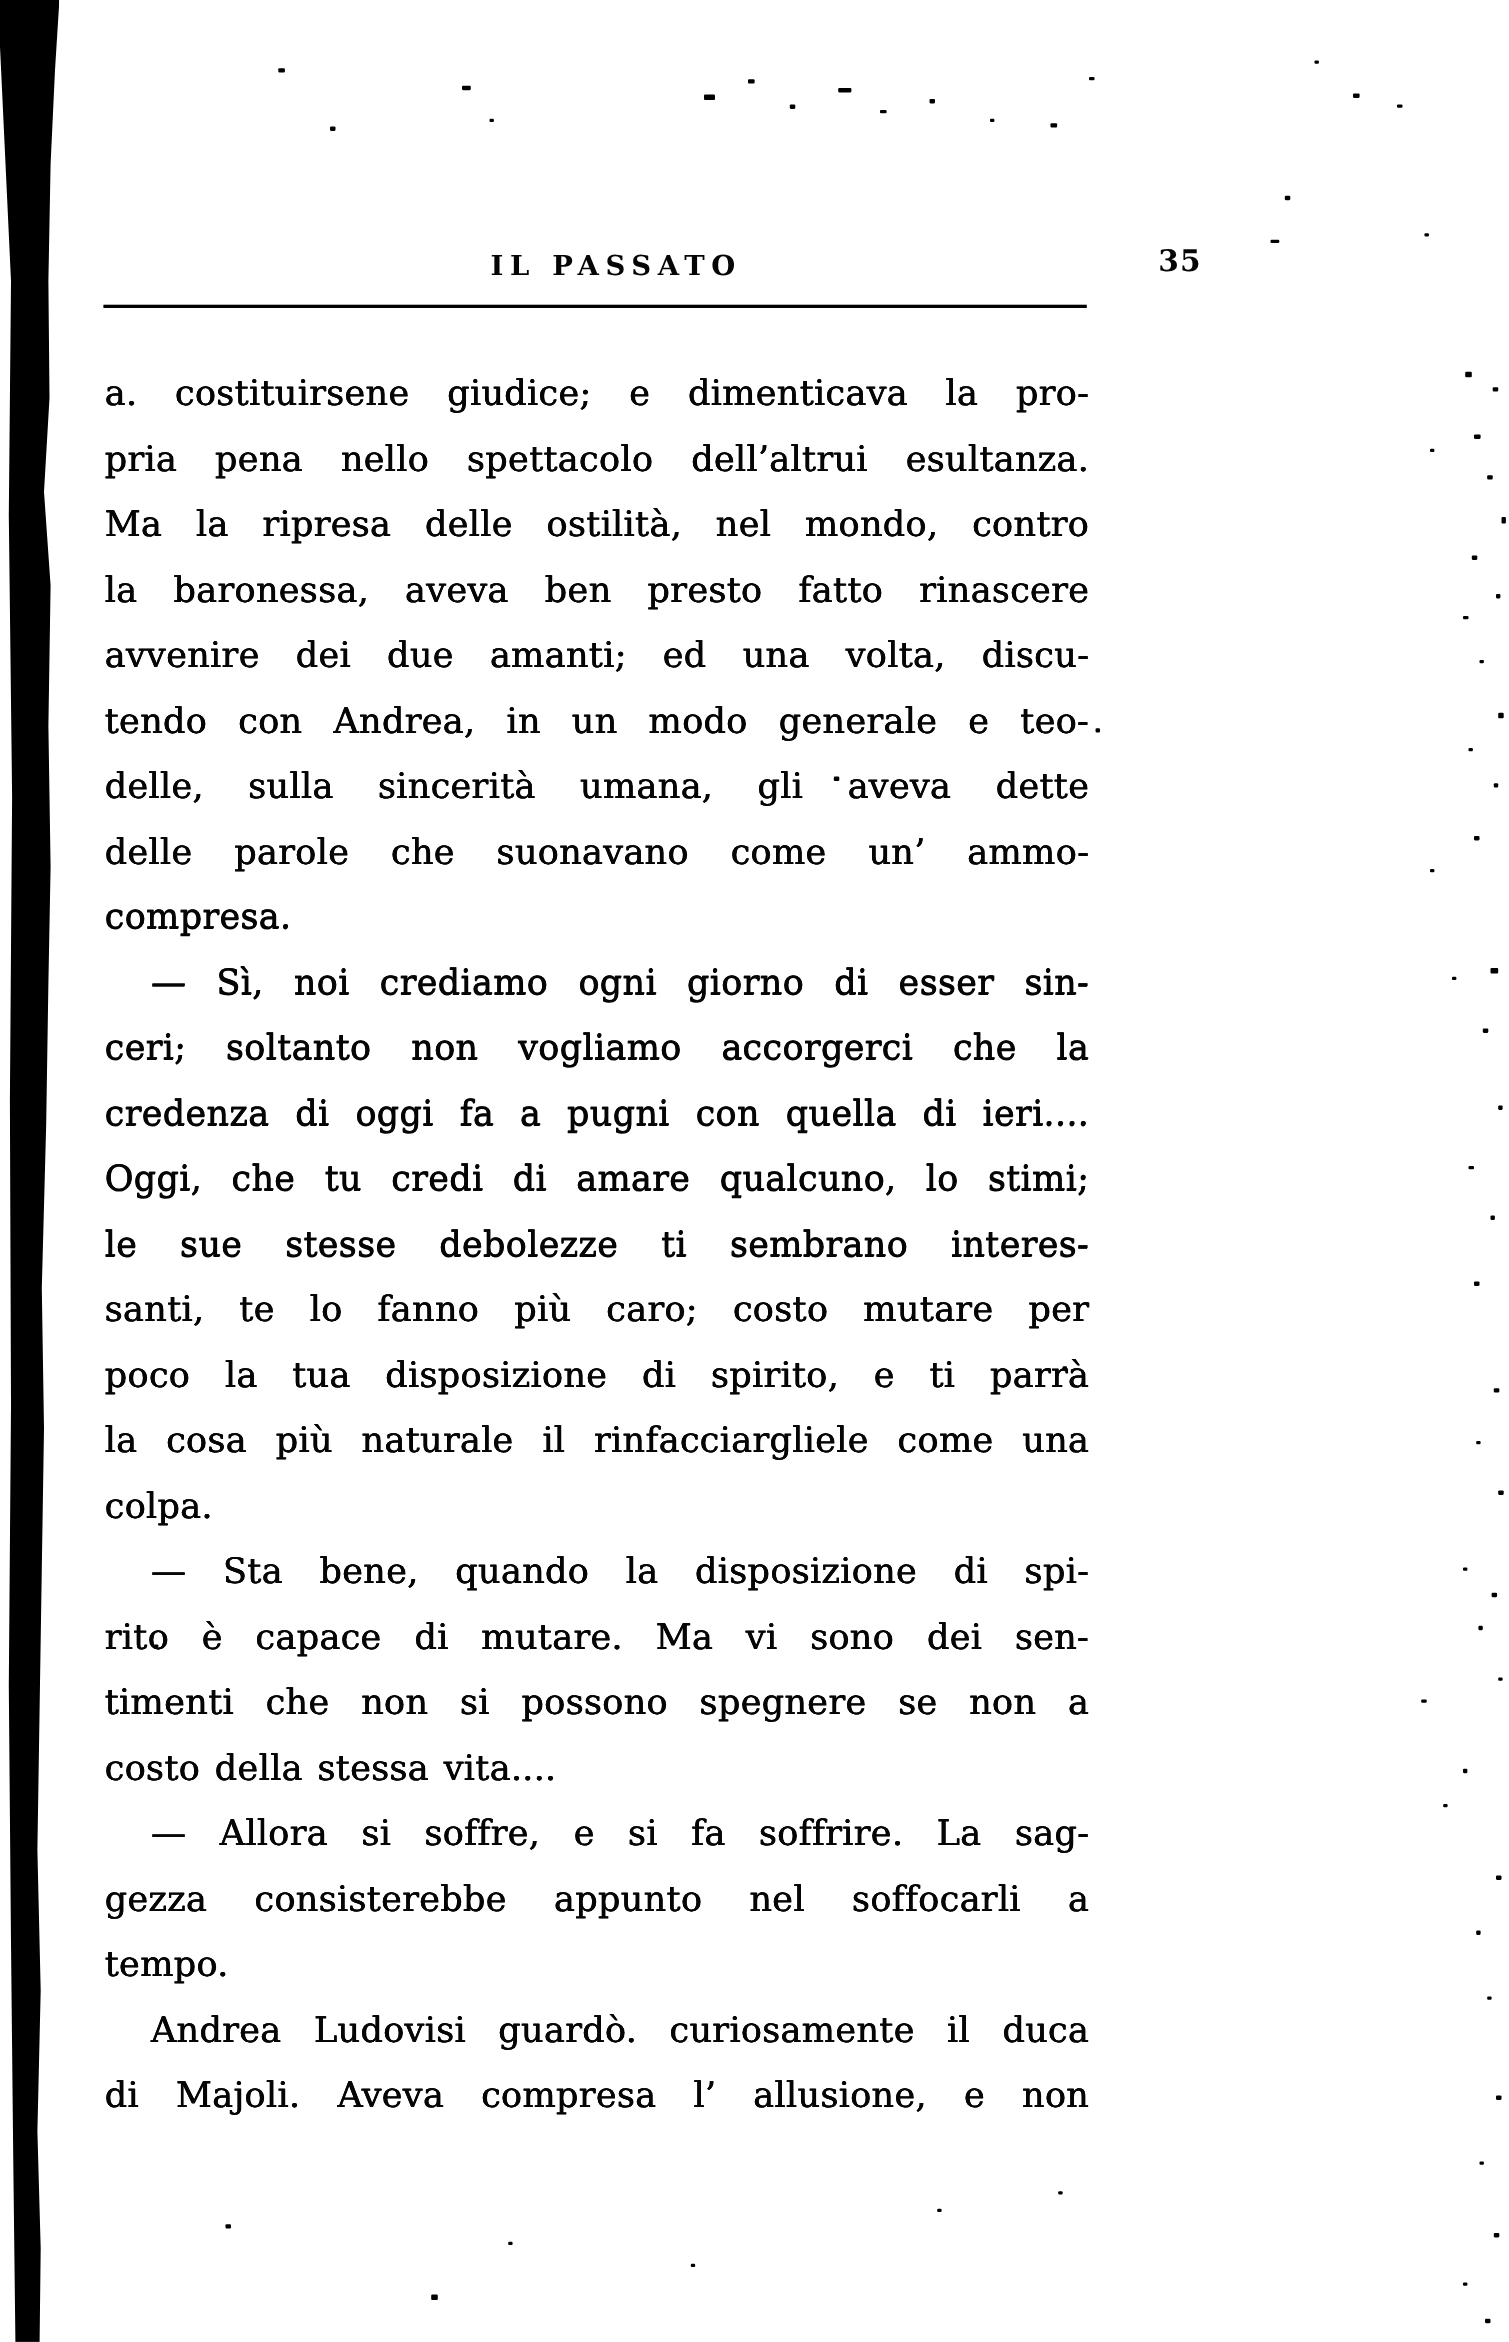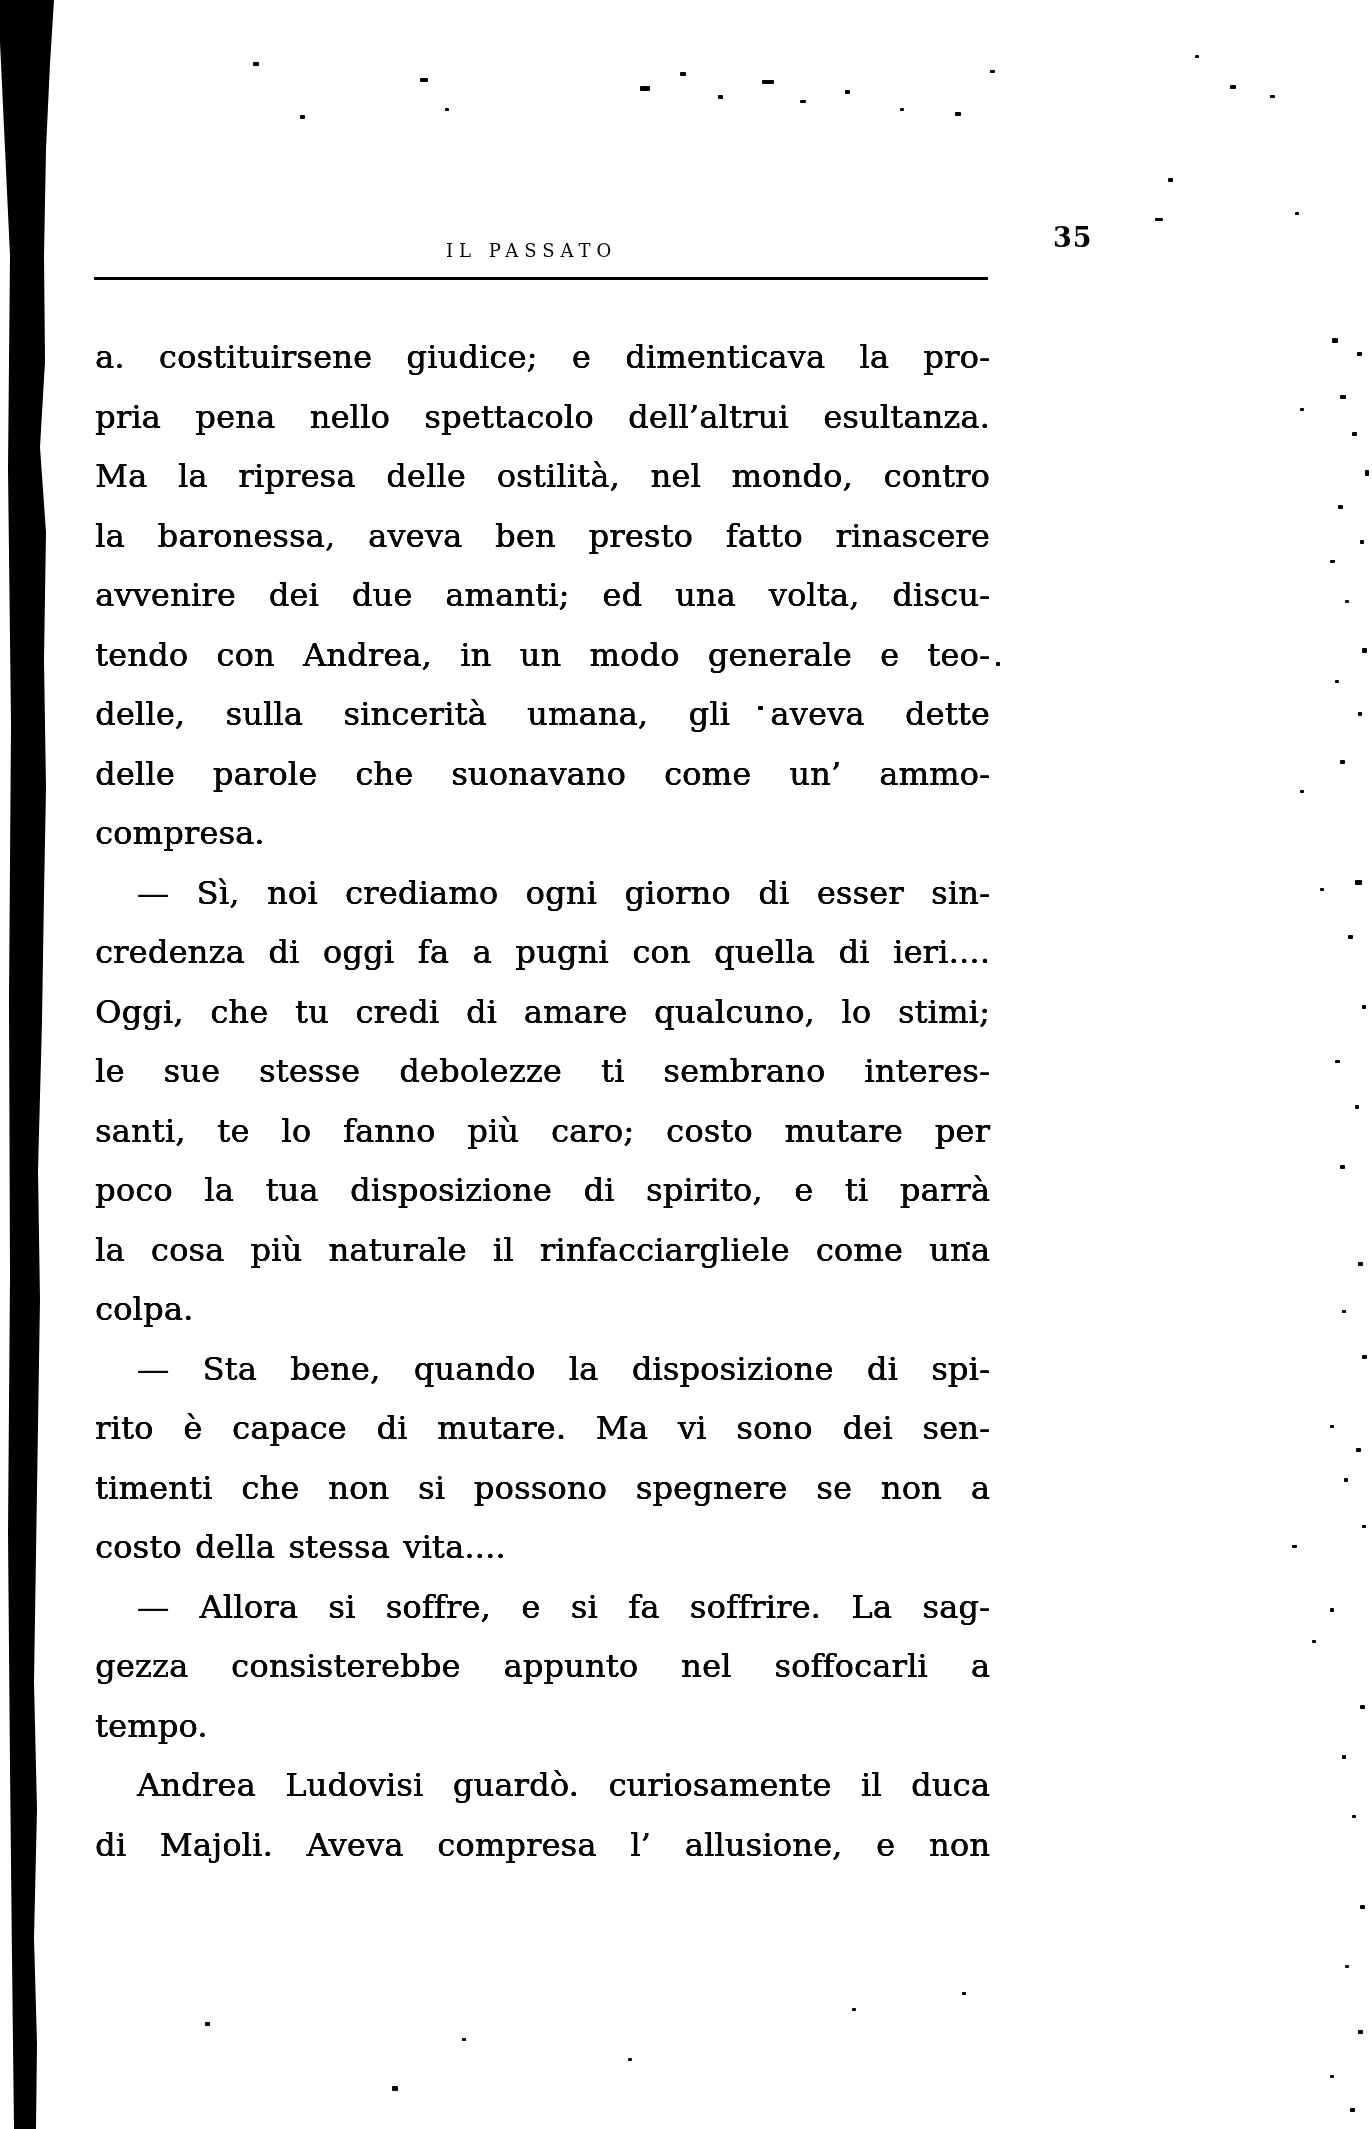--- a/index.html
+++ b/index.html
@@ -11,21 +11,21 @@
   
   .binding{
     position:absolute;left:0;top:0;width:54px;height:2129px;background:#000;
     clip-path:polygon(0 0,54px 0,50px 3%,46px 7%,44px 12%,45px 17%,40px 21%,46px 25%,
       44px 31%,46px 37%,44px 42%,42px 48%,38px 55%,40px 61%,38px 67%,36px 73%,
       34px 79%,37px 85%,34px 91%,37px 96%,36px 100%,14px 100%,12px 92%,10px 83%,
       8px 72%,10px 60%,9px 47%,11px 34%,8px 22%,10px 12%,4px 6%,0 2%);
   }
   .header-title{
     position:absolute;left:446px;top:227px;
-    font-size:18px;font-weight:normal;letter-spacing:6px;white-space:nowrap;margin-top:13px;
+    font-size:25px;font-weight:bold;letter-spacing:6px;white-space:nowrap;
   }
   .page-number{
     position:absolute;left:1053px;top:222px;
     font-size:27px;font-weight:bold;letter-spacing:1px;
   }
   .rule{
     position:absolute;left:94px;top:277px;width:894px;height:3px;background:#000;
   }
   .text-block{
     position:absolute;left:95px;top:328px;width:895px;
@@ -53,20 +53,21 @@
     <div class="line">a. costituirsene giudice; e dimenticava la pro-</div>
     <div class="line">pria pena nello spettacolo dell’altrui esultanza.</div>
     <div class="line">Ma la ripresa delle ostilità, nel mondo, contro</div>
     <div class="line">la baronessa, aveva ben presto fatto rinascere</div>
     <div class="line">avvenire dei due amanti; ed una volta, discu-</div>
     <div class="line">tendo con Andrea, in un modo generale e teo-</div>
     <div class="line">delle, sulla sincerità umana, gli aveva dette</div>
     <div class="line">delle parole che suonavano come un’ ammo-</div>
     <div class="line end">compresa.</div>
     <div class="line indent">— Sì, noi crediamo ogni giorno di esser sin-</div>
+    <div class="line">ceri; soltanto non vogliamo accorgerci che la</div>
     <div class="line">credenza di oggi fa a pugni con quella di ieri....</div>
     <div class="line">Oggi, che tu credi di amare qualcuno, lo stimi;</div>
     <div class="line">le sue stesse debolezze ti sembrano interes-</div>
     <div class="line">santi, te lo fanno più caro; costo mutare per</div>
     <div class="line">poco la tua disposizione di spirito, e ti parrà</div>
     <div class="line">la cosa più naturale il rinfacciargliele come una</div>
     <div class="line end">colpa.</div>
     <div class="line indent">— Sta bene, quando la disposizione di spi-</div>
     <div class="line">rito è capace di mutare. Ma vi sono dei sen-</div>
     <div class="line">timenti che non si possono spegnere se non a</div>

